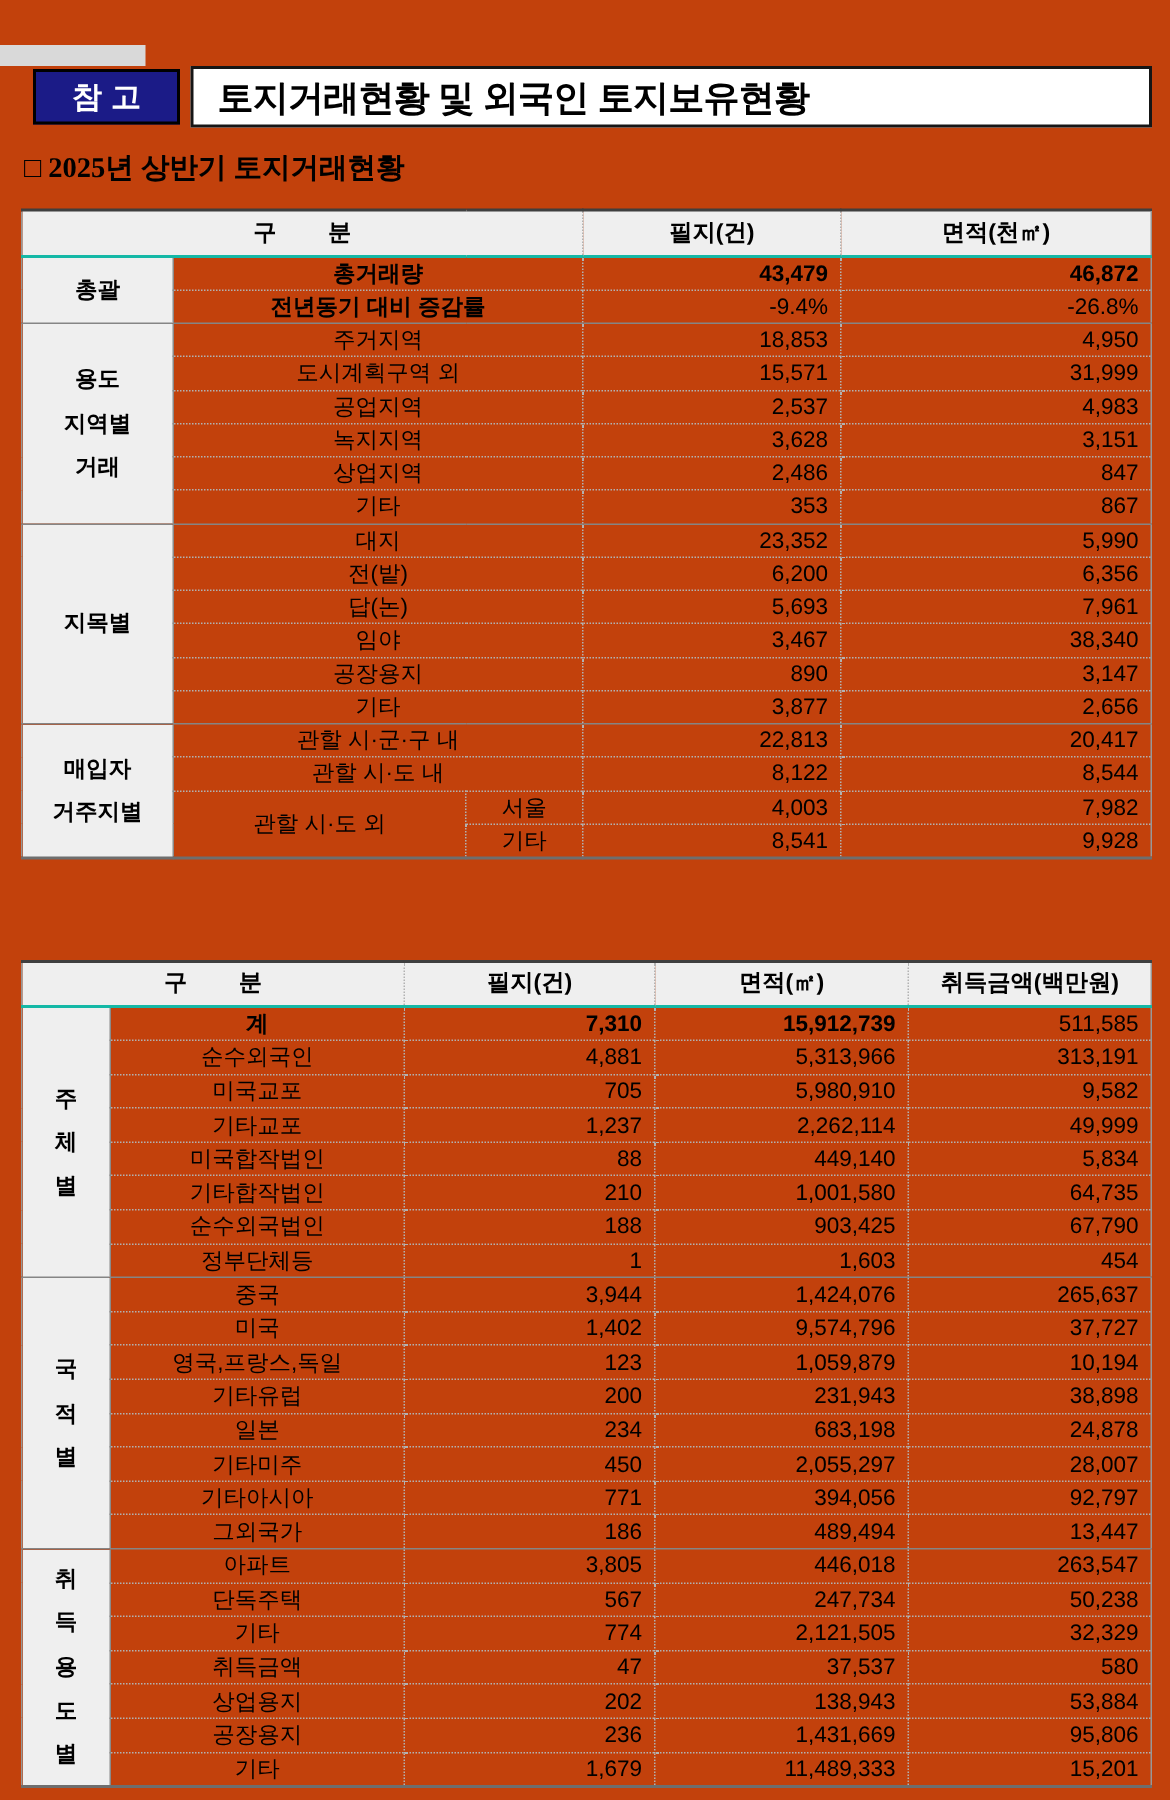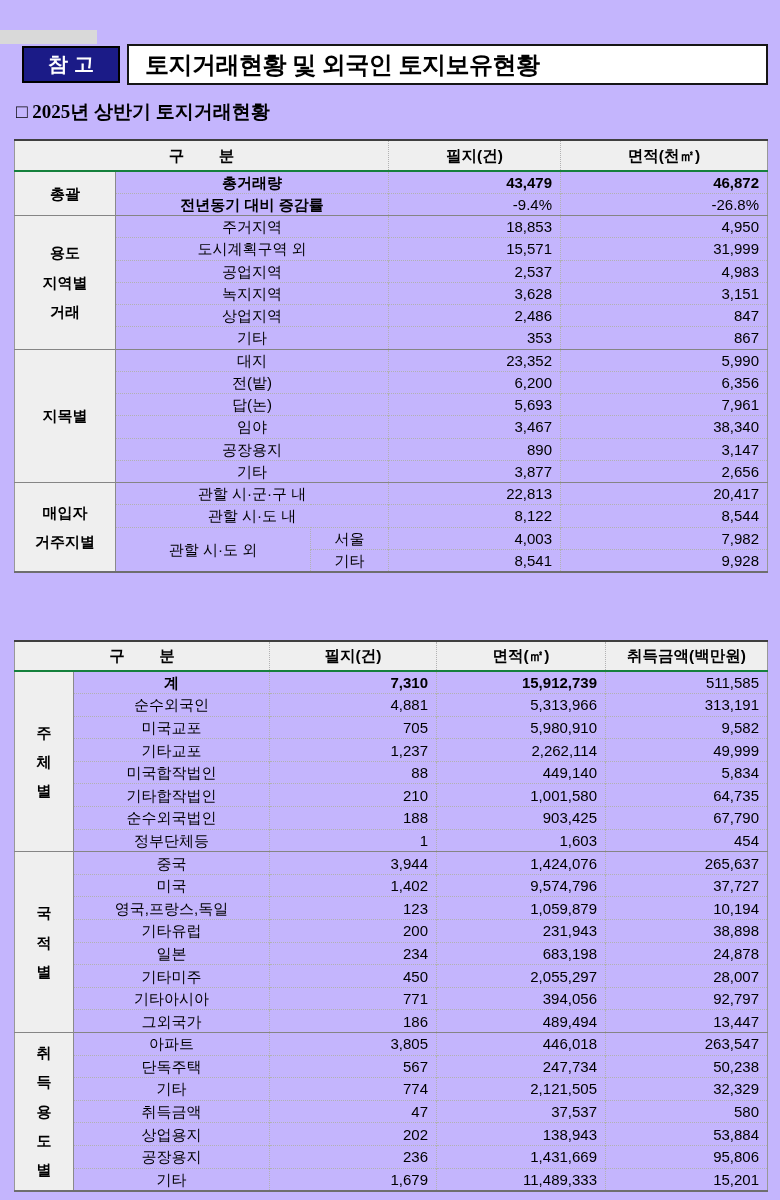--- a/index.html
+++ b/index.html
@@ -1,19 +1,19 @@
 <!DOCTYPE html>
 <html><head>
 <meta charset="utf-8">
 <style>
   html,body{margin:0;padding:0;background:#ffffff;}
   .page{
     position:relative;
     width:780px;height:1200px;
-    background:#c4b5fd;
+    background:#c2410c;
     font-family:"Liberation Sans","DejaVu Sans",sans-serif;
     color:#000;
     overflow:hidden;
   }
   
   .badge-strip{
     position:absolute;left:0;top:30px;width:97px;height:14px;
     background:#d9d9d9;
   }
   .ref-badge{
@@ -49,21 +49,21 @@
     border-top:2px solid #3f3f3f;
     border-bottom:2px solid #6e6e6e;
     border-left:1.5px solid #989898;
     border-right:1.5px solid #989898;
     font-size:15px;
   }
   #table1{top:139px;}
   #table2{top:640px;}
   th{
     background:#efefef;font-weight:bold;font-size:15.5px;
-    border-bottom:2px solid #15803d;
+    border-bottom:2px solid #14b8a6;
     border-right:1px dotted #b2b2b2;
     white-space:pre;text-align:center;padding:0;line-height:1;
   }
   td{
     border-top:1px dotted #b2b2b2;
     border-right:1px dotted #b2b2b2;
     padding:0;line-height:1;overflow:hidden;white-space:nowrap;
   }
   td.g{
     background:#efefef;font-weight:bold;text-align:center;

